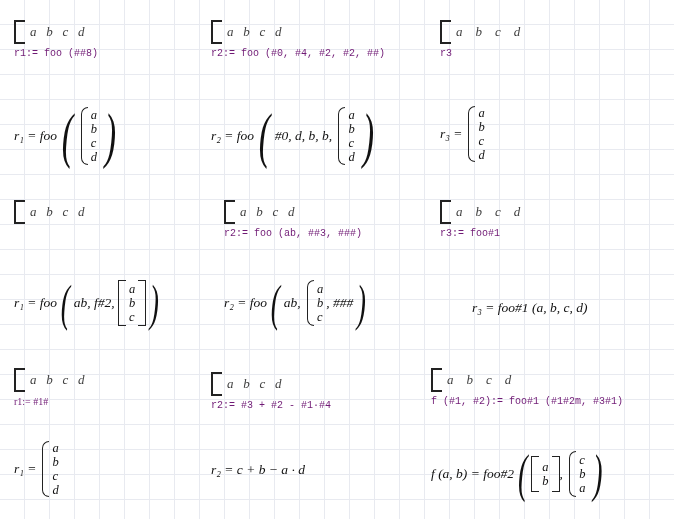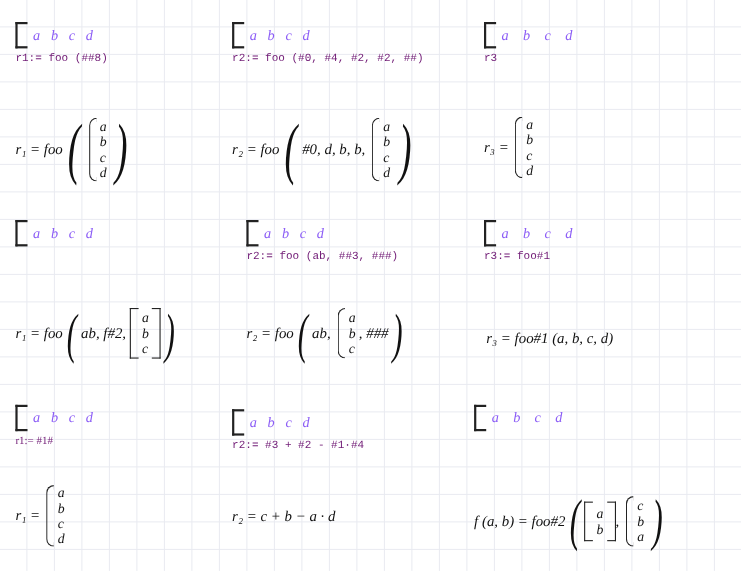--- a/index.html
+++ b/index.html
@@ -30,21 +30,21 @@
     width:9px;
     border-left:2px solid #222;
     border-top:2px solid #222;
     border-bottom:2px solid #222;
     margin-right:5px;
   }
   .hdr-row{
     font-family:"Liberation Serif", serif;
     font-style:italic;
     font-size:13px;
-    color:#8b5cf6;
+    color:#404040;
     padding:4px 0 4px 0;
     white-space:pre;
   }
 
   .mono{
     font-family:"Liberation Mono", monospace;
     font-size:10px;
     color:#701a75;
     white-space:pre;
   }
@@ -249,29 +249,30 @@
   </span>
 </div>
 
 <div class="cell" style="left:440px;top:200px;">
   <div class="hdr">
     <div class="lbrk"></div>
     <div class="hdr-row">a    b    c    d</div>
   </div>
   <div class="mono" style="margin-top:4px;">r3:= foo#1</div>
 </div>
-<div class="cell expr" style="left:442px;top:300px;text-align:center;">
+<div class="cell expr" style="left:472px;top:300px;text-align:center;">
   <span>r₃ = foo#1 (a, b, c, d)</span>
 </div>
 
 <div class="cell" style="left:431px;top:368px;">
   <div class="hdr">
     <div class="lbrk"></div>
     <div class="hdr-row">a    b    c    d</div>
   </div>
+  <div class="mono" style="margin-top:4px;">f (#1, #2):= foo#1 (#1#2m, #3#1)</div>
 </div>
 <div class="cell expr" style="left:431px;top:448px;height:52px;">
   <span>f (a, b) = foo#2</span>
   <span class="paren big-paren" style="--ph:52px;">(</span>
   <span class="vec" style="height:36px;">
     <span class="bar"></span>
     <span class="items">
       <span>a</span>
       <span>b</span>
     </span>

